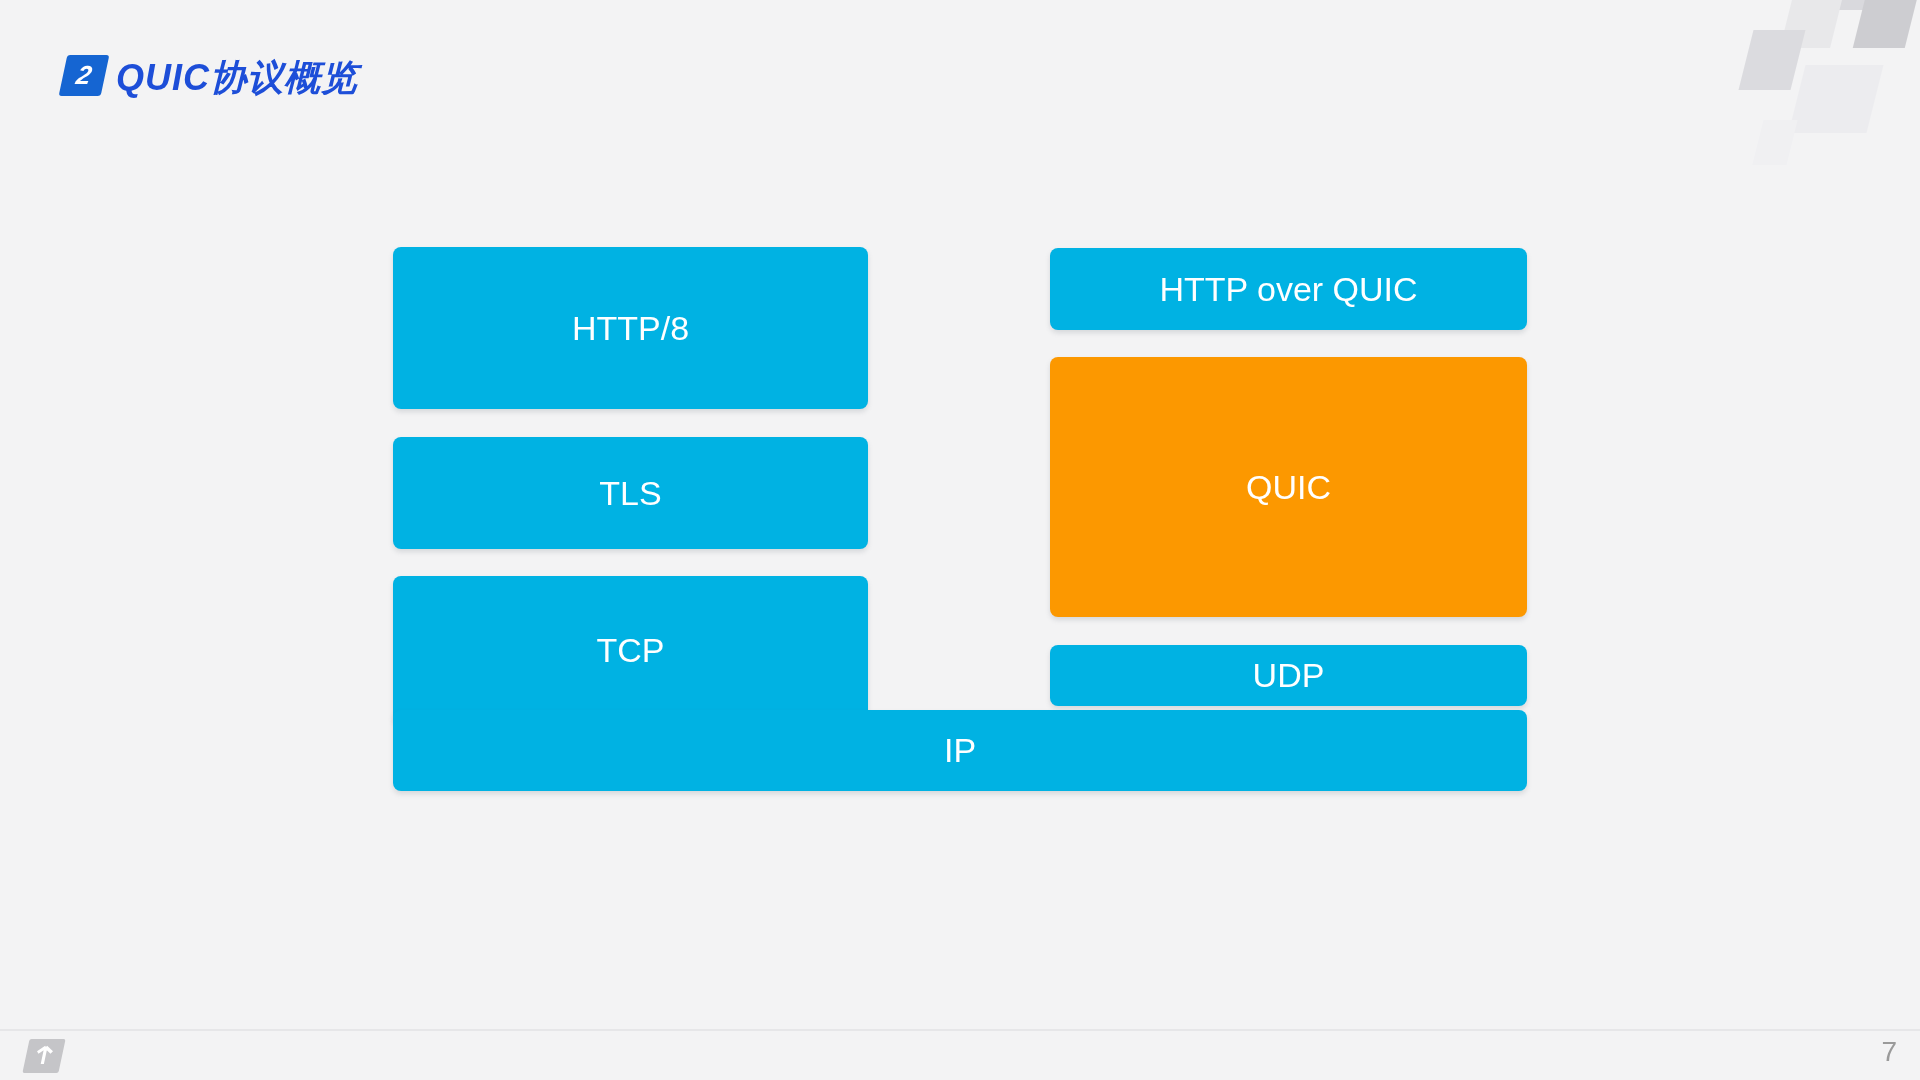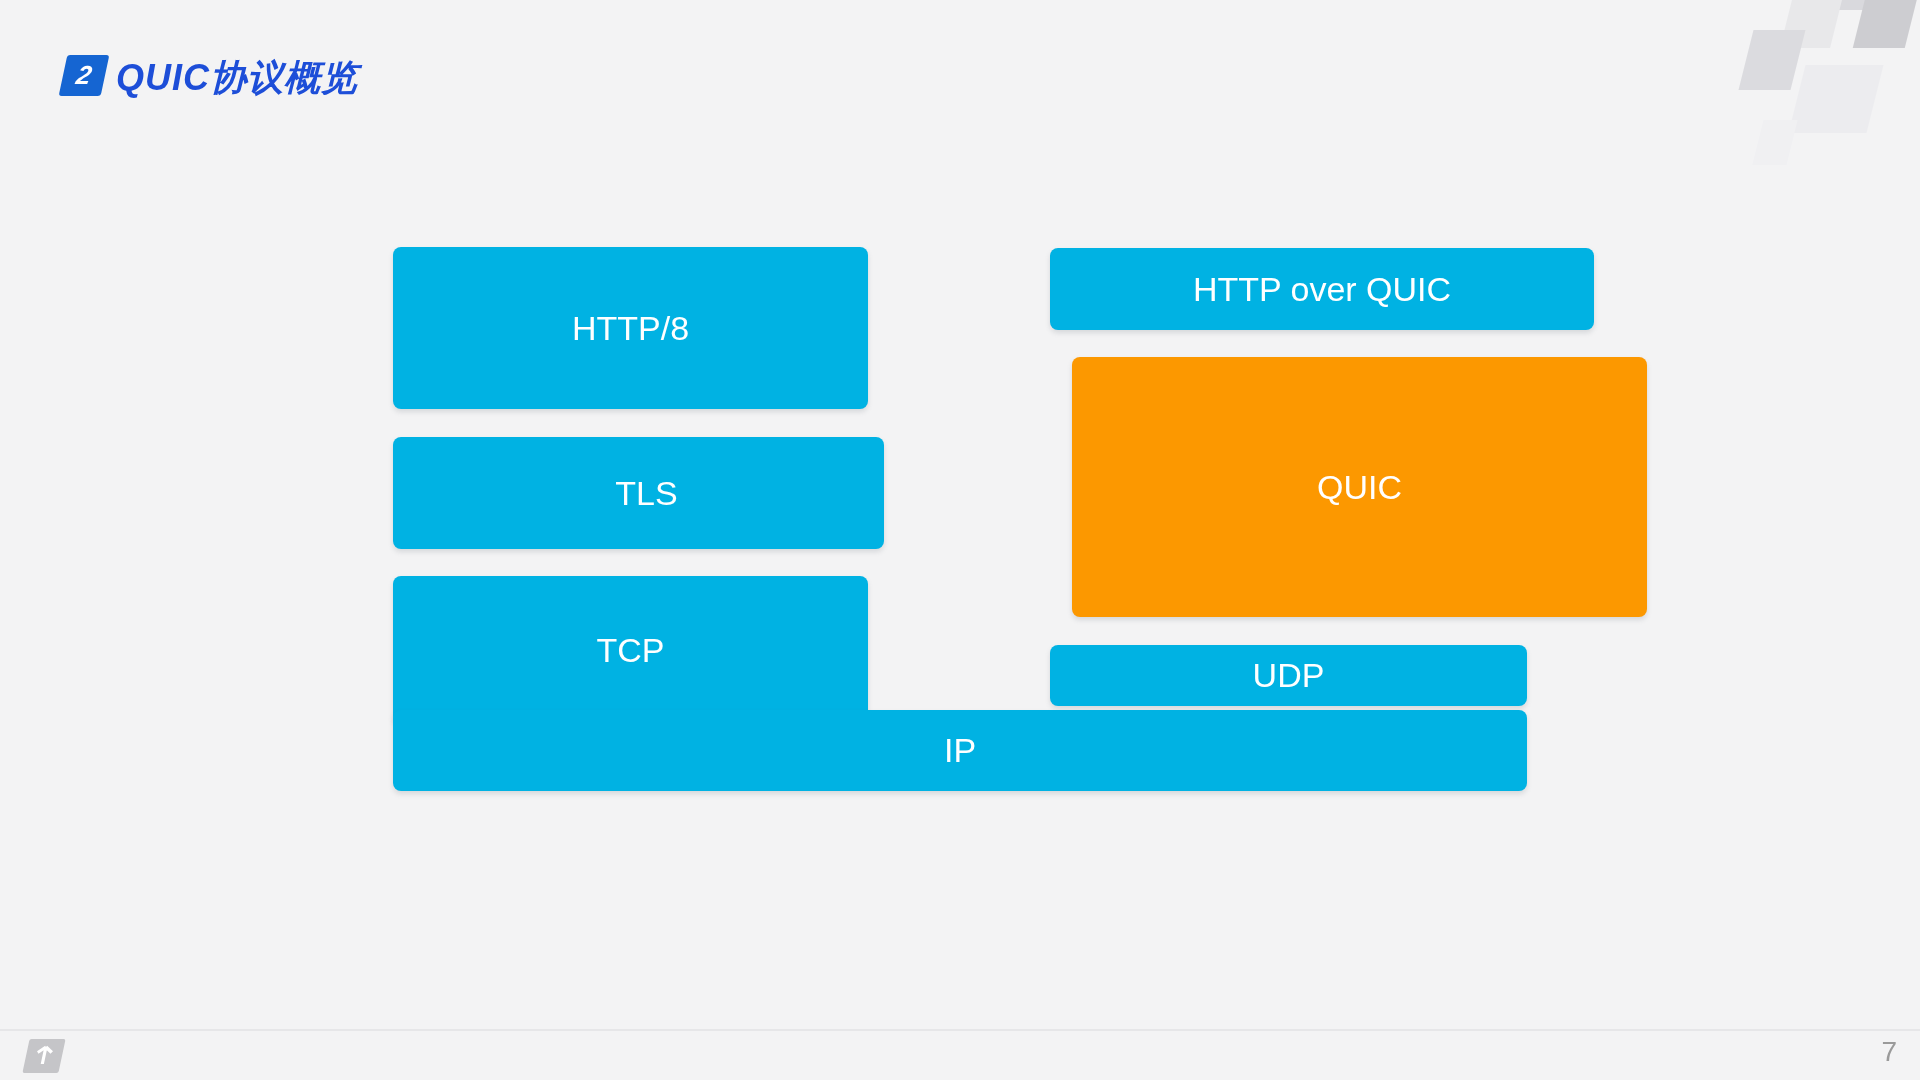--- a/index.html
+++ b/index.html
@@ -61,24 +61,24 @@
     border-radius: 8px;
     display: flex; align-items: center; justify-content: center;
     color: #FFFFFF;
     font-size: 34px;
     box-shadow: 0 3px 5px rgba(90,100,110,0.18);
   }
   .cyan   { background: #00B2E3; }
   .orange { background: #FC9800; }
 
   .box-http2 { left: 393px;  top: 247px; width: 475px;  height: 162px; }
-  .box-tls   { left: 393px;  top: 437px; width: 475px;  height: 112px; padding-left: 16px; }
+  .box-tls   { left: 393px;  top: 437px; width: 475px;  height: 112px; }
   .box-tcp   { left: 393px;  top: 576px; width: 475px;  height: 148px; }
-  .box-hoq   { left: 1050px; top: 248px; width: 544px;  height: 82px;  }
-  .box-quic  { left: 1050px; top: 357px; width: 575px;  height: 260px; margin-left: 22px; }
+  .box-hoq   { left: 1050px; top: 248px; width: 477px;  height: 82px;  }
+  .box-quic  { left: 1050px; top: 357px; width: 477px;  height: 260px; }
   .box-udp   { left: 1050px; top: 645px; width: 477px;  height: 61px;  }
   .box-ip    { left: 393px;  top: 710px; width: 1134px; height: 81px;  }
 
   
   .footer-divider {
     position: absolute;
     left: 0; top: 1029px;
     width: 1920px; height: 2px;
     background: #E6E6E8;
   }

